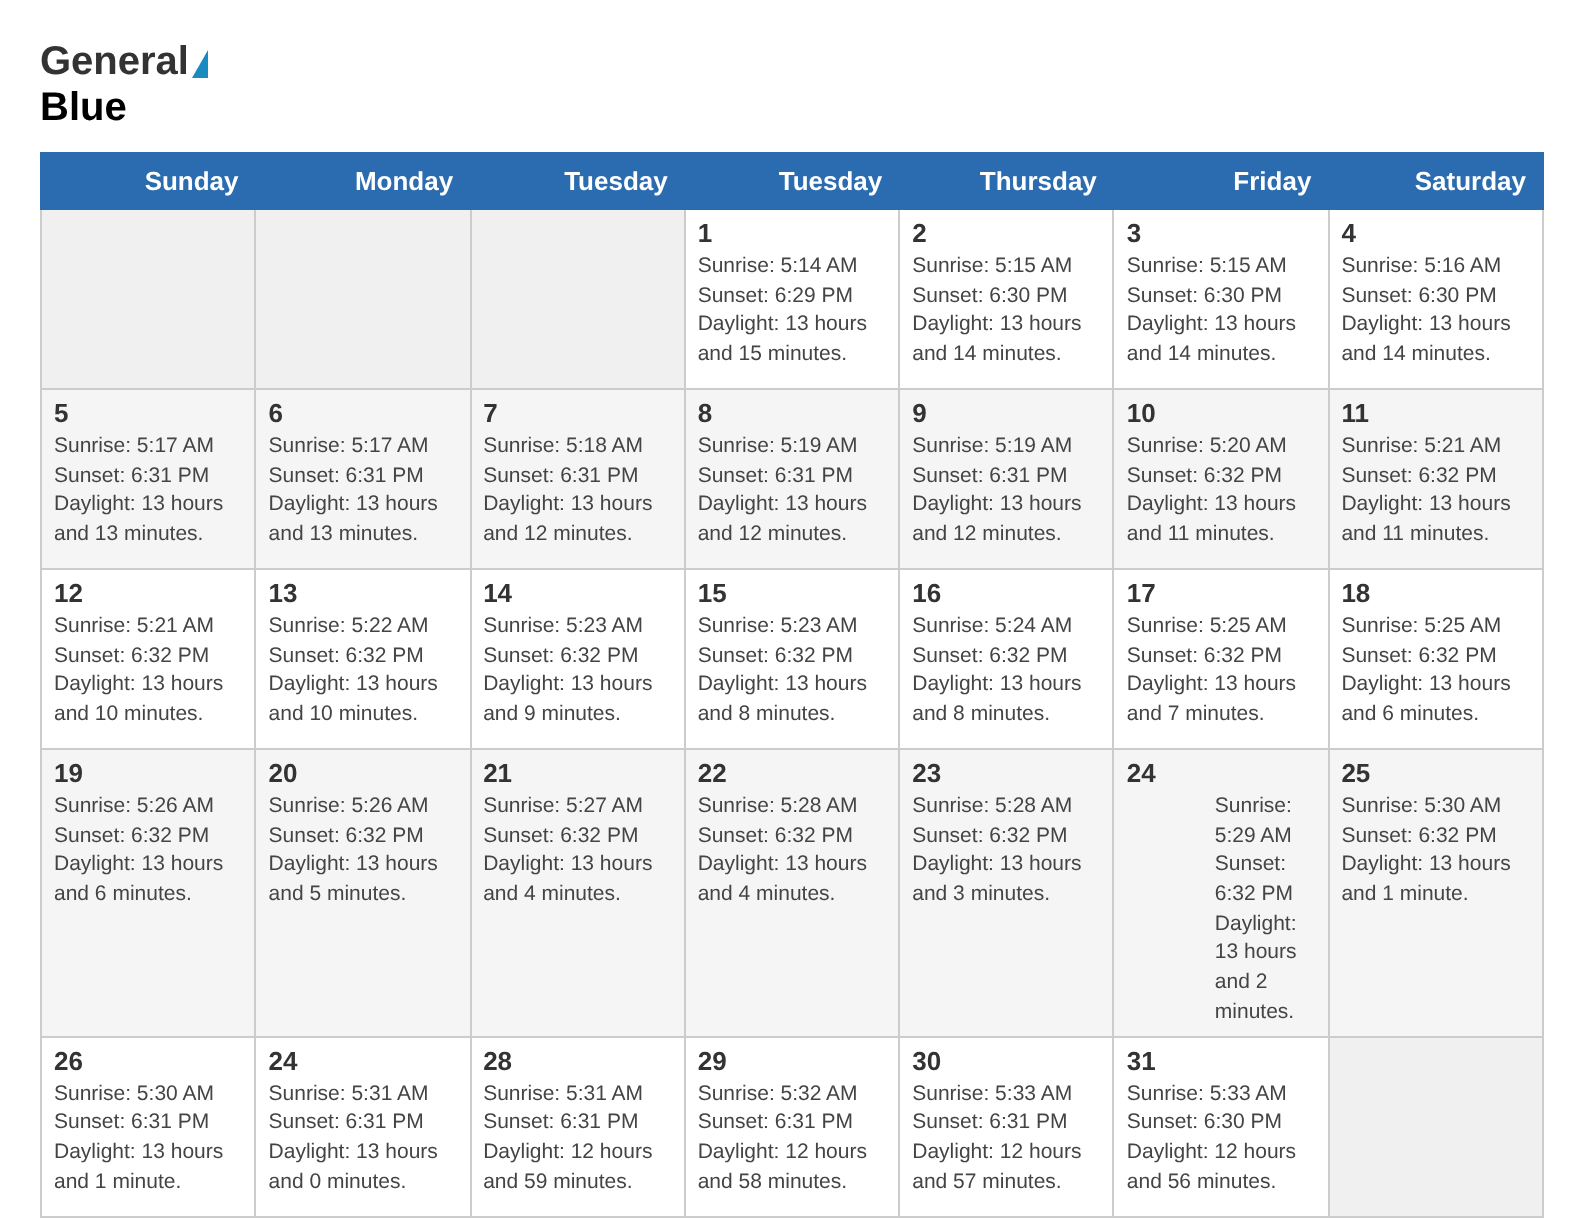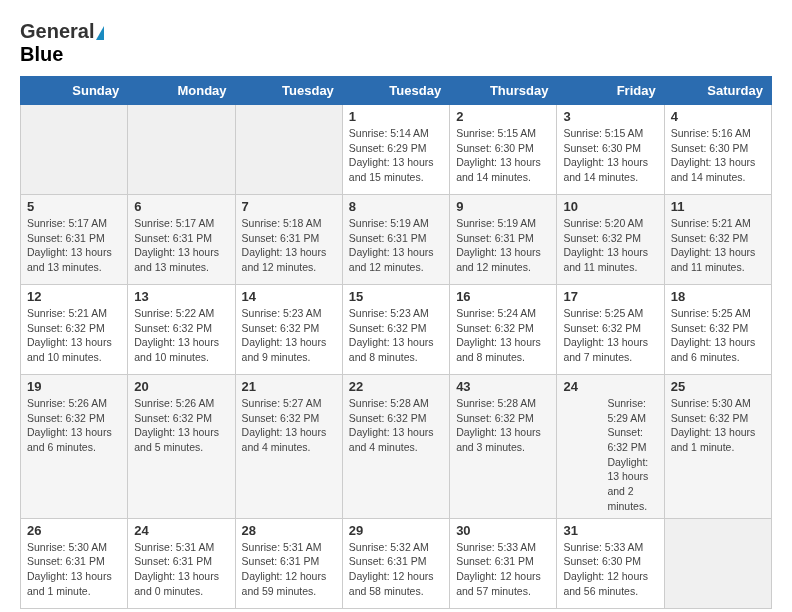--- a/index.html
+++ b/index.html
@@ -273,21 +273,21 @@
 and 4 minutes.</div>
         </td>
         <td>
           <span class="day-number">22</span>
           <div class="day-info" style="white-space: pre-line;">Sunrise: 5:28 AM
 Sunset: 6:32 PM
 Daylight: 13 hours
 and 4 minutes.</div>
         </td>
         <td>
-          <span class="day-number">43</span>
+          <span class="day-number">23</span>
           <div class="day-info" style="white-space: pre-line;">Sunrise: 5:28 AM
 Sunset: 6:32 PM
 Daylight: 13 hours
 and 3 minutes.</div>
         </td>
         <td>
           <span class="day-number">24</span>
           <div class="day-info" style="white-space: pre-line; margin-left: 44px;">Sunrise: 5:29 AM
 Sunset: 6:32 PM
 Daylight: 13 hours

